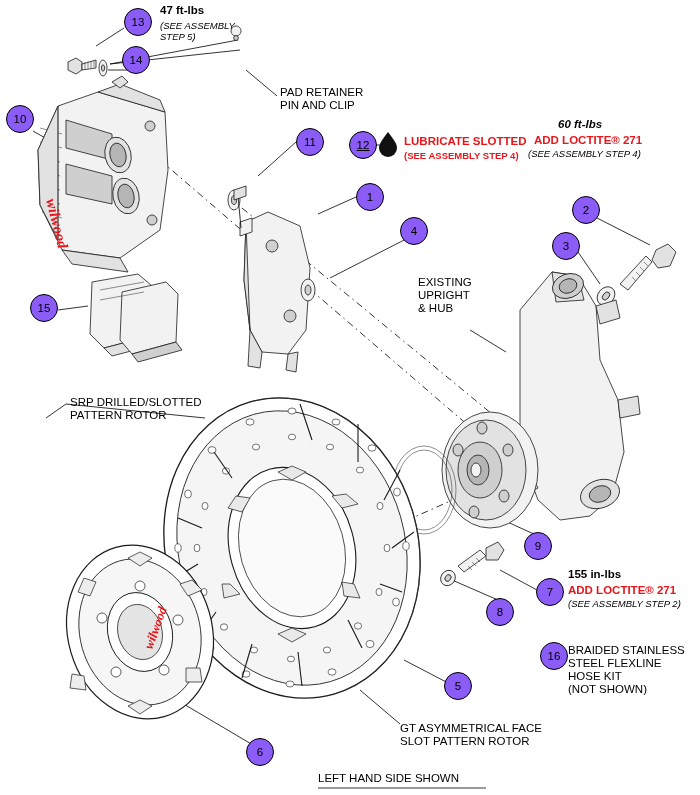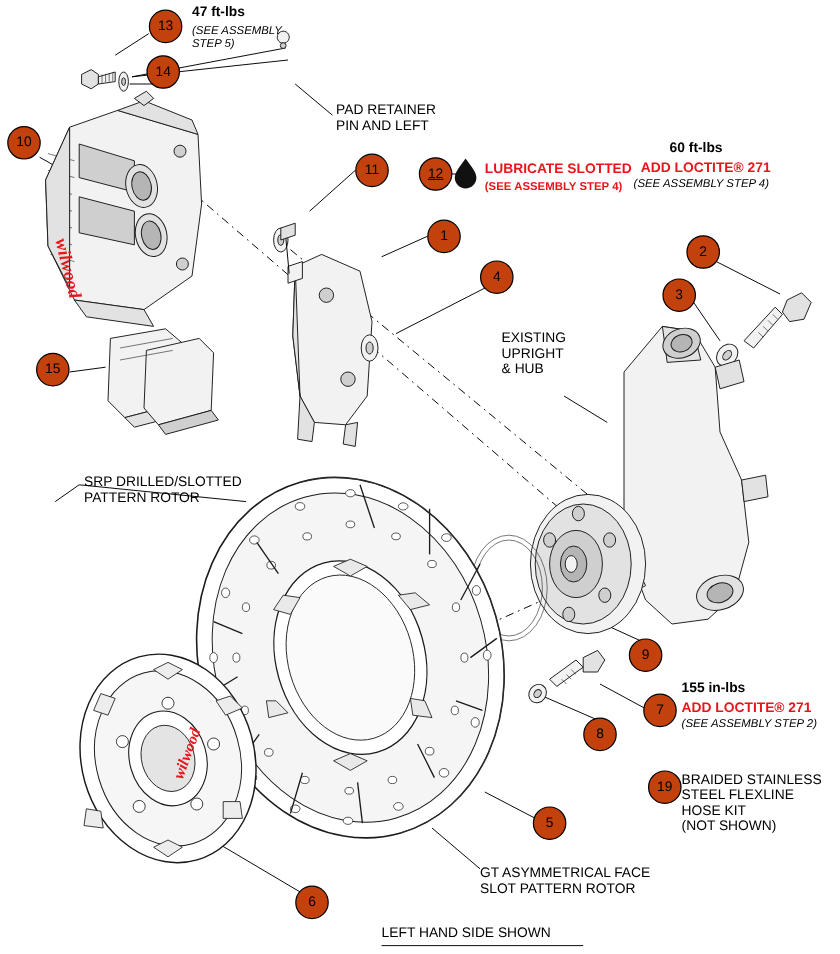--- a/index.html
+++ b/index.html
@@ -4,21 +4,21 @@
 <style>
   html,body{margin:0;padding:0;background:#ffffff;}
   body{font-family:"Liberation Sans", sans-serif;}
   #page{position:relative;width:700px;height:795px;background:#fff;overflow:hidden;}
   .lbl{position:absolute;font-size:11.5px;line-height:13px;color:#000;white-space:pre;}
   .lbl.bold{font-weight:bold;}
   .lbl.ital{font-style:italic;font-size:9.5px;line-height:11px;}
   .lbl.red{color:#e8151a;font-weight:bold;}
   .lbl.red-ital{color:#e8151a;font-weight:bold;font-size:9.5px;}
   .callout{position:absolute;border:1.4px solid #000;border-radius:50%;width:26px;height:26px;
-           display:flex;align-items:center;justify-content:center;font-size:11.5px;background:#c2410c;color:#000;}
+           display:flex;align-items:center;justify-content:center;font-size:11.5px;background:#8b5cf6;color:#000;}
   svg.art{position:absolute;left:0;top:0;width:700px;height:795px;}
   .ln{stroke:#000;stroke-width:0.8;fill:none;}
   .dsh{stroke:#000;stroke-width:0.8;fill:none;stroke-dasharray:7 4 1.5 4;}
   .part-l{stroke:#1a1a1a;stroke-width:0.8;fill:#f2f2f2;}
   .part-m{stroke:#1a1a1a;stroke-width:0.8;fill:#e2e2e2;}
   .part-d{stroke:#1a1a1a;stroke-width:0.8;fill:#cfcfcf;}
   .part-dd{stroke:#1a1a1a;stroke-width:0.8;fill:#b5b5b5;}
   .thin{stroke:#333;stroke-width:0.55;fill:none;}
   .wl{fill:#e8151a;font-family:"Liberation Serif",serif;font-style:italic;font-weight:bold;}
 </style>
@@ -312,26 +312,26 @@
     </g>
 
     <path class="ln" d="M318 788 L 486 788"></path>
   </svg>
 
   <div class="lbl bold" style="left:160px;top:4px;">47 ft-lbs</div>
   <div class="lbl ital" style="left:160px;top:20px;">(SEE ASSEMBLY
 STEP 5)</div>
 
   <div class="lbl" style="left:280px;top:86px;">PAD RETAINER
-PIN AND LEFT</div>
+PIN AND CLIP</div>
 
   <div class="lbl red" style="left:404px;top:135px;">LUBRICATE SLOTTED</div>
   <div class="lbl red-ital" style="left:404px;top:149px;">(SEE ASSEMBLY STEP 4)</div>
 
-  <div class="lbl bold" style="left:558px;top:118px;">60 ft-lbs</div>
+  <div class="lbl bold" style="left:558px;top:118px;font-style:italic;">60 ft-lbs</div>
   <div class="lbl red" style="left:534px;top:134px;">ADD LOCTITE® 271</div>
   <div class="lbl ital" style="left:528px;top:148px;">(SEE ASSEMBLY STEP 4)</div>
 
   <div class="lbl" style="left:418px;top:276px;">EXISTING
 UPRIGHT
 &amp; HUB</div>
 
   <div class="lbl" style="left:70px;top:396px;">SRP DRILLED/SLOTTED
 PATTERN ROTOR</div>
 
@@ -357,15 +357,15 @@
   <div class="callout" style="left:356px;top:183px;">1</div>
   <div class="callout" style="left:400px;top:217px;">4</div>
   <div class="callout" style="left:572px;top:196px;">2</div>
   <div class="callout" style="left:552px;top:232px;">3</div>
   <div class="callout" style="left:30px;top:294px;">15</div>
   <div class="callout" style="left:524px;top:532px;">9</div>
   <div class="callout" style="left:536px;top:578px;">7</div>
   <div class="callout" style="left:486px;top:598px;">8</div>
   <div class="callout" style="left:444px;top:672px;">5</div>
   <div class="callout" style="left:246px;top:738px;">6</div>
-  <div class="callout" style="left:540px;top:642px;">19</div>
+  <div class="callout" style="left:540px;top:642px;">16</div>
 
 </div>
 
 </body></html>

